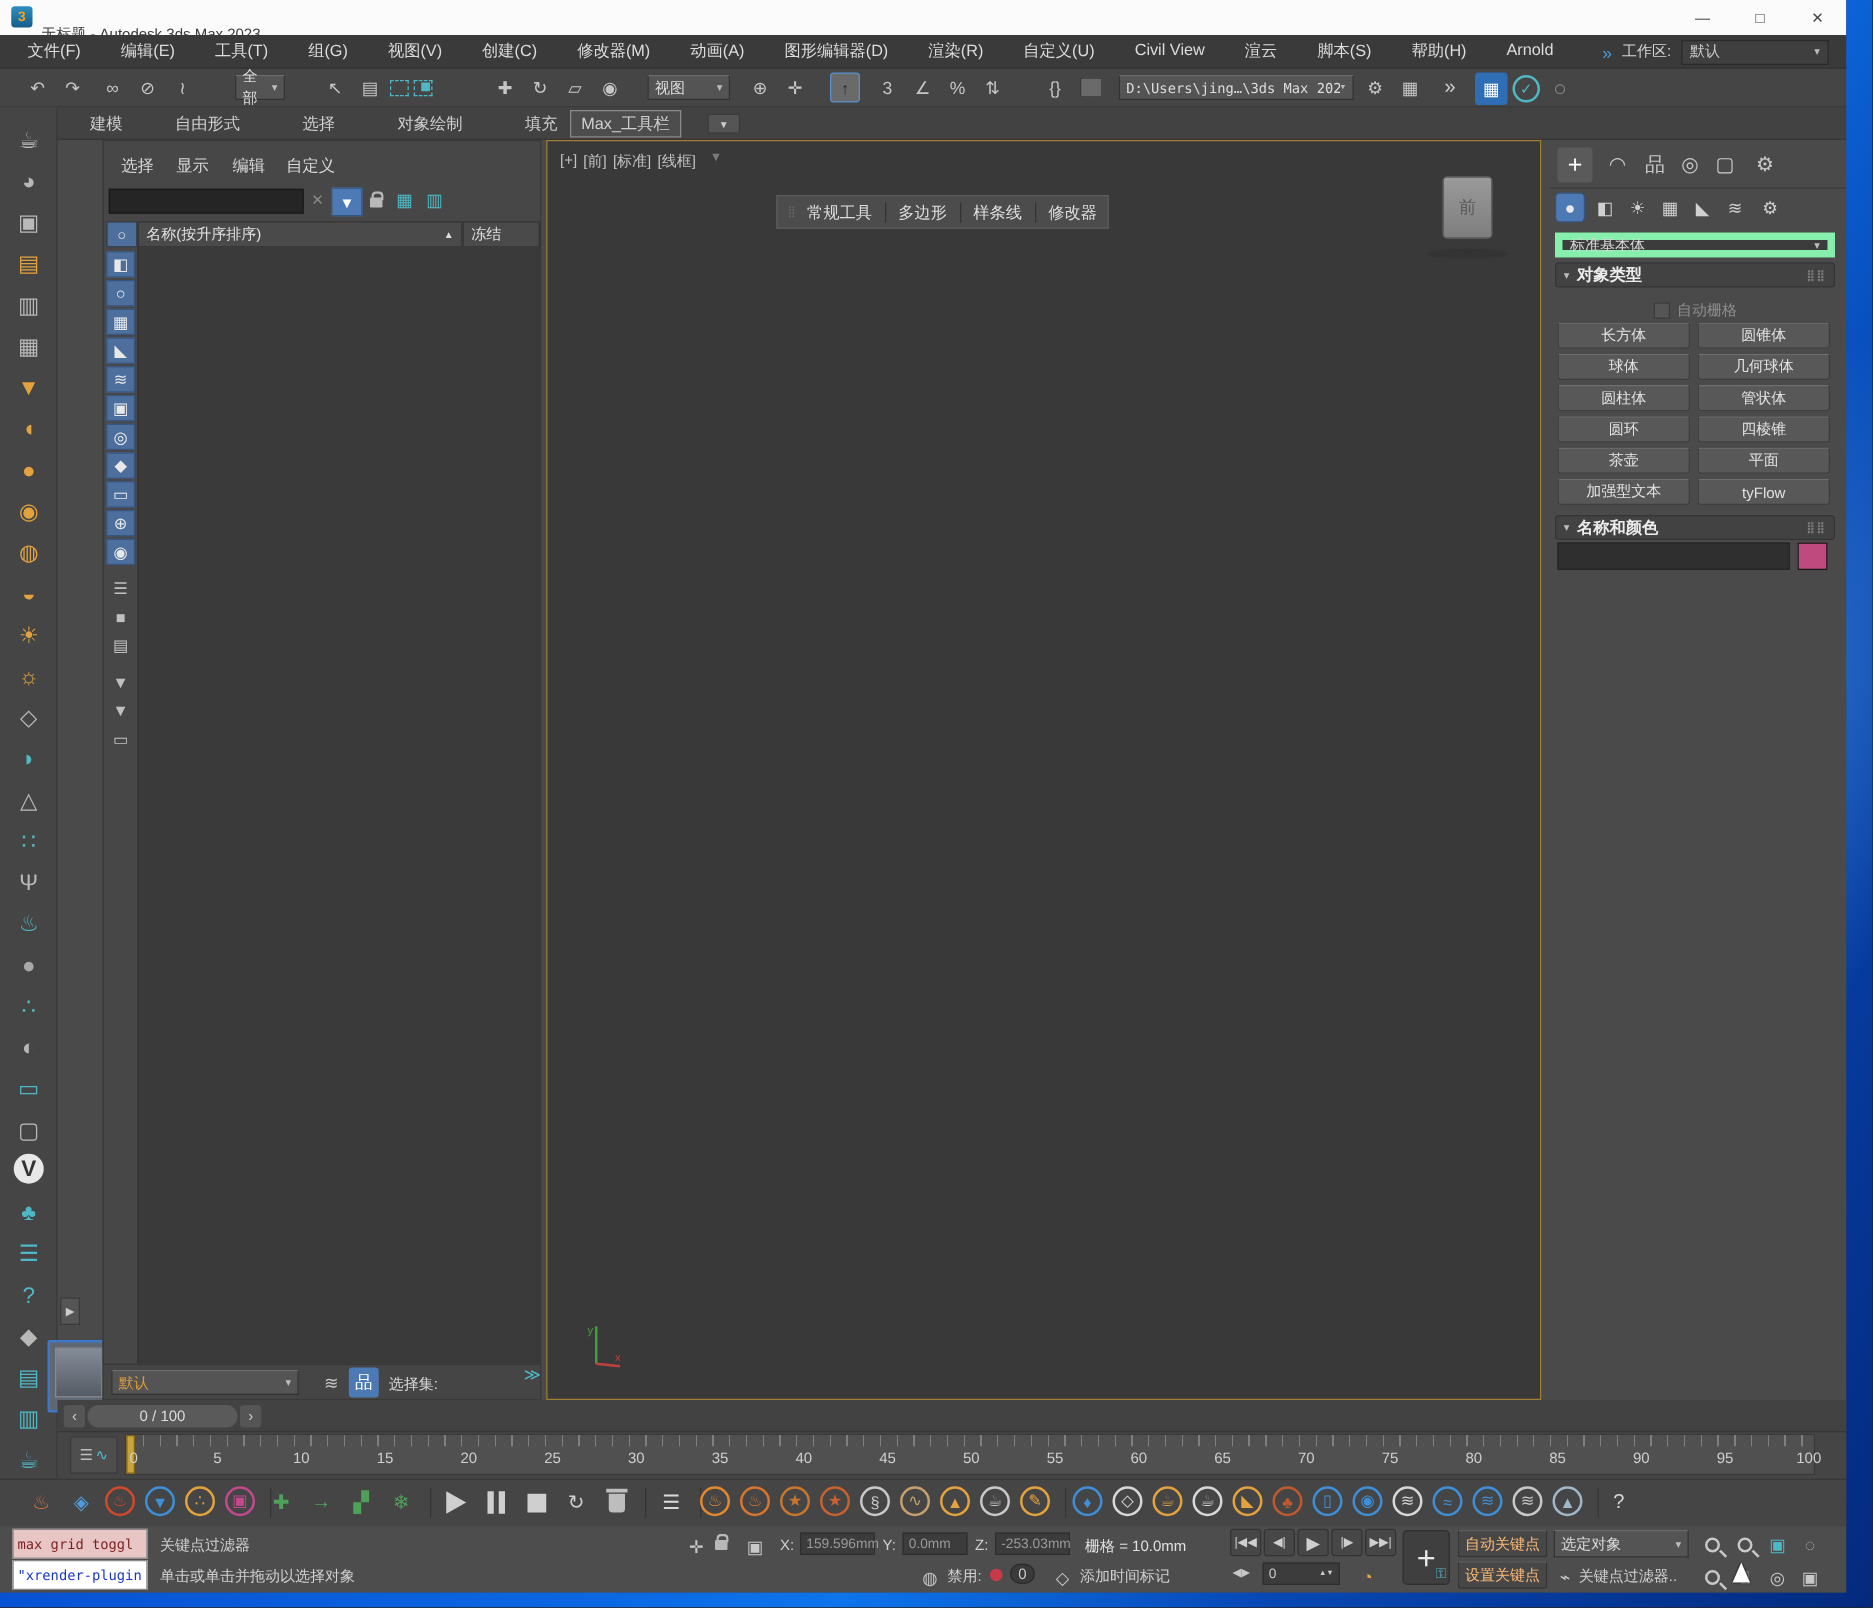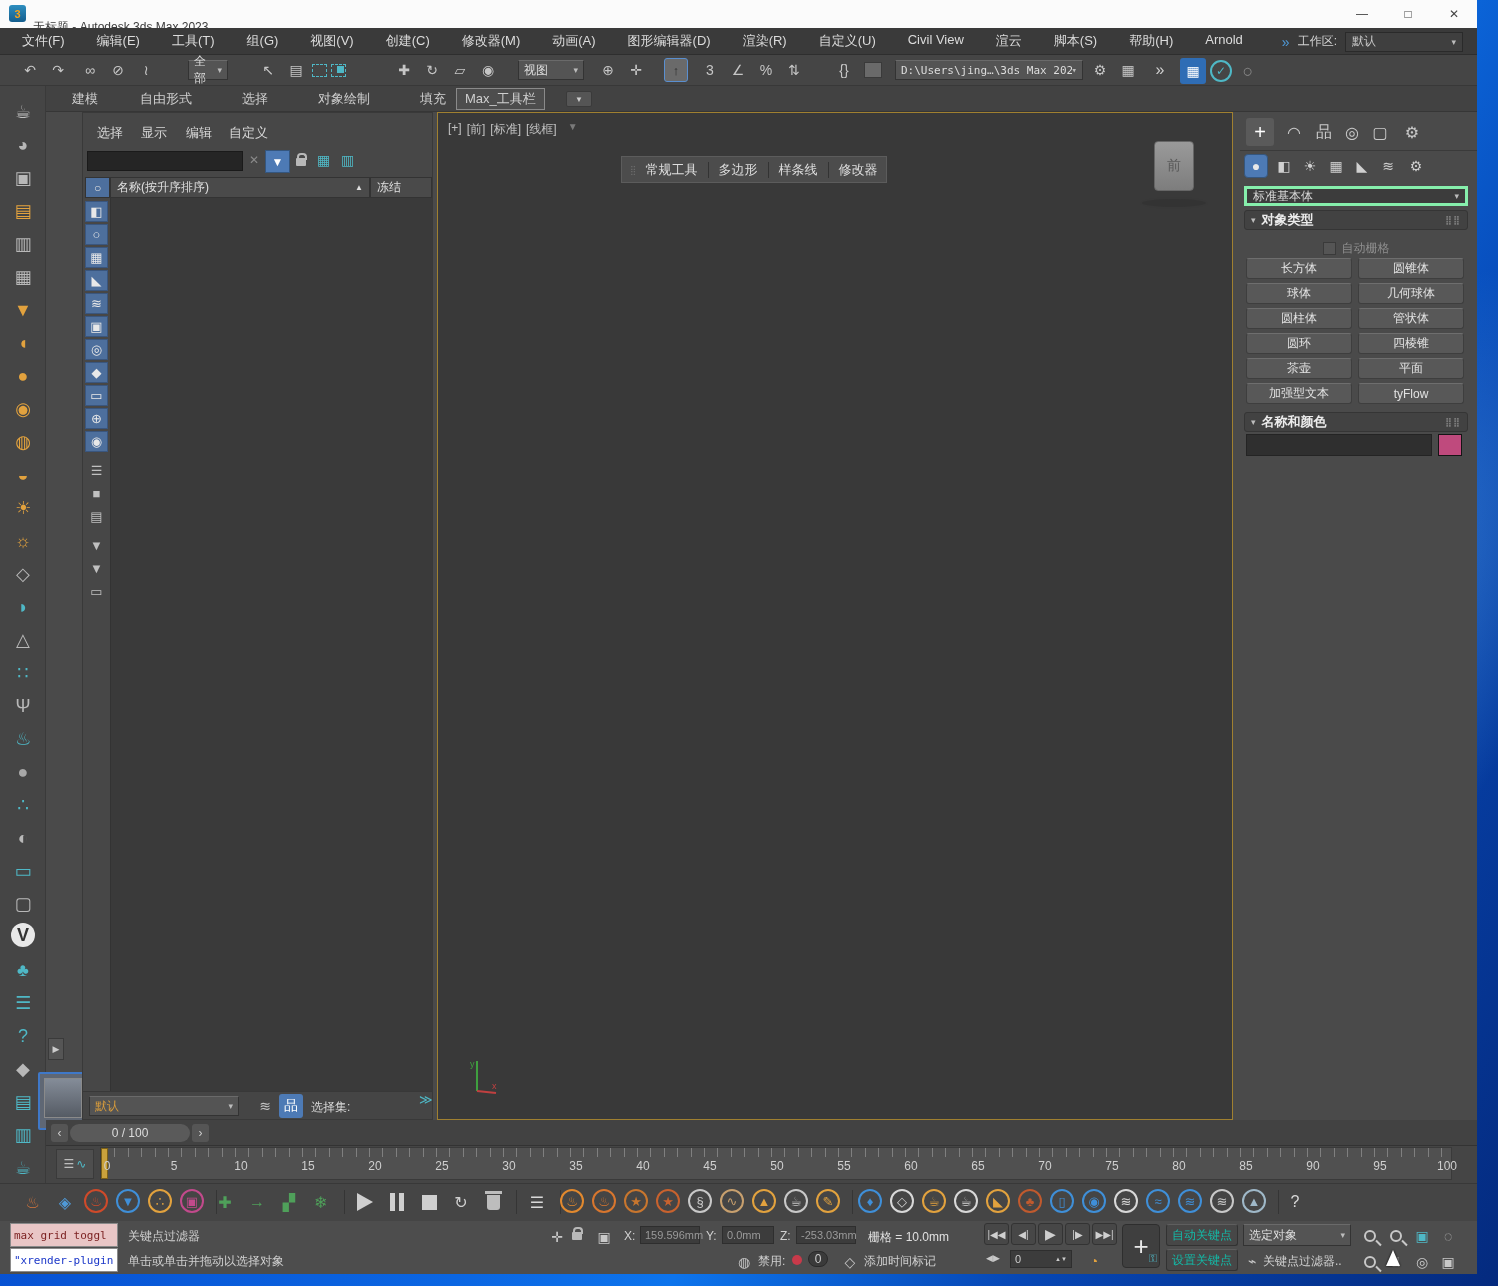--- a/index.html
+++ b/index.html
@@ -60,21 +60,21 @@
   .vpt-item{color:#dedede;font-size:13px;}
   .vpt-sep{width:1px;height:16px;background:#333;}
   #viewcube{position:absolute;right:22px;top:26px;width:72px;height:78px;}
   #vc-face{position:absolute;left:16px;top:2px;width:40px;height:50px;border-radius:4px;background:linear-gradient(180deg,#9a9a9a,#7d7d7d);border:1px solid #666;color:#5a5a5a;display:flex;align-items:center;justify-content:center;font-size:14px;}
   #vc-shadow{position:absolute;left:2px;top:58px;width:68px;height:12px;border-radius:50%;border:2px solid rgba(60,60,60,.6);background:rgba(40,40,40,.3);}
   
   #cmdpanel{left:1240px;top:112px;width:237px;height:1162px;background:#4a4a4a;}
   .ctab{position:absolute;top:6px;width:28px;height:28px;display:flex;align-items:center;justify-content:center;font-size:16px;color:#c8c8c8;}
   .cattile{position:absolute;top:42px;width:24px;height:24px;display:flex;align-items:center;justify-content:center;font-size:14px;color:#d0d0d0;}
   .cattile.on{background:#4d7ab5;border-radius:4px;border:1px solid #35567e;color:#e8e8e8;}
-  #cp-dd{position:absolute;left:4px;top:74px;width:224px;height:20px;background:#3c3c3c;border:3px solid #86efac;display:flex;align-items:center;justify-content:space-between;padding:0 6px;color:#d8d8d8;}
+  #cp-dd{position:absolute;left:4px;top:74px;width:224px;height:20px;background:#3c3c3c;border:6px solid #86efac;display:flex;align-items:center;justify-content:space-between;padding:0 6px;color:#d8d8d8;}
   .rollout{position:absolute;left:4px;width:224px;height:20px;background:#424242;border:1px solid #353535;border-radius:3px;display:flex;align-items:center;padding:0 6px;color:#ececec;font-weight:bold;font-size:13px;gap:6px;}
   .grip{margin-left:auto;color:#7a7a7a;font-size:9px;letter-spacing:1px;}
   #cp-autogrid{position:absolute;left:0;top:128px;width:232px;display:flex;align-items:center;justify-content:center;gap:6px;color:#8e8e8e;}
   #cp-autogrid .cb{width:13px;height:13px;background:#555;border:1px solid #3a3a3a;}
   .objbtn{position:absolute;width:106px;height:21px;background:#585858;border:1px solid #3e3e3e;border-top-color:#6e6e6e;border-radius:3px;color:#e2e2e2;display:flex;align-items:center;justify-content:center;font-size:12px;}
   #cp-name-input{position:absolute;left:6px;top:322px;width:186px;height:22px;background:#2f2f2f;border:1px solid #242424;}
   #cp-swatch{position:absolute;left:198px;top:322px;width:24px;height:22px;border:1px solid #151515;}
   
   #timeslider{left:46px;top:1120px;width:1431px;height:26px;background:#424242;border-bottom:1px solid #333;}
   .tsbtn{position:absolute;top:4px;width:17px;height:18px;background:#555;border-radius:3px;color:#ccc;display:flex;align-items:center;justify-content:center;font-size:12px;}
@@ -91,21 +91,21 @@
   .bbring{border:2px solid #b8b8b8;border-radius:50%;width:24px;height:24px;font-size:13px;}
   .play-shape{width:0;height:0;border-left:16px solid #cfcfcf;border-top:9px solid transparent;border-bottom:9px solid transparent;}
   .pause-shape{width:14px;height:18px;border-left:5px solid #cfcfcf;border-right:5px solid #cfcfcf;}
   .stop-shape{width:15px;height:15px;background:#cfcfcf;}
   .trash-shape{width:13px;height:15px;background:#bdbdbd;border-radius:0 0 3px 3px;position:relative;}
   .trash-shape:before{content:"";position:absolute;left:-2px;top:-4px;width:17px;height:3px;background:#bdbdbd;}
   
   #statusbar{left:0;top:1221px;width:1477px;height:53px;background:#4d4d4d;}
   .listener{position:absolute;left:10px;width:108px;height:24px;border:1px solid #8a8a8a;font-family:"DejaVu Sans Mono",monospace;font-size:11px;display:flex;align-items:center;padding:0 3px;white-space:nowrap;overflow:hidden;}
   .coordfield{height:18px;background:#3c3c3c;border:1px solid #2e2e2e;color:#9a9a9a;display:flex;align-items:center;padding:0 4px;font-size:11px;}
-  .skbtn{position:absolute;width:72px;height:22px;background:#474747;border:1px solid #323232;border-top-color:#5e5e5e;border-radius:3px;color:#14b8a6;display:flex;align-items:center;justify-content:center;}
+  .skbtn{position:absolute;width:72px;height:22px;background:#474747;border:1px solid #323232;border-top-color:#5e5e5e;border-radius:3px;color:#fdba74;display:flex;align-items:center;justify-content:center;}
   .pbbtn{position:absolute;top:2px;width:25px;height:22px;background:#474747;border:1px solid #333;border-radius:3px;color:#cfcfcf;display:flex;align-items:center;justify-content:center;font-size:10px;}
   .navic{position:absolute;width:24px;height:24px;display:flex;align-items:center;justify-content:center;color:#c8c8c8;font-size:14px;}
   .lockic{width:10px;height:8px;background:#b8b8b8;border-radius:1px;position:relative;display:inline-block;}
   .lockic:before{content:"";position:absolute;left:1px;top:-5px;width:6px;height:5px;border:2px solid #b8b8b8;border-bottom:none;border-radius:4px 4px 0 0;}
   .mag{width:12px;height:12px;border:2px solid #c8c8c8;border-radius:50%;position:relative;display:inline-block;}
   .mag:after{content:"";position:absolute;left:9px;top:10px;width:7px;height:2px;background:#c8c8c8;transform:rotate(45deg);}
   #cursor{position:absolute;left:1386px;top:1250px;width:0;height:0;border-left:7px solid transparent;border-right:7px solid transparent;border-bottom:16px solid #fff;filter:drop-shadow(0 0 1px #000);z-index:50;}
   .minithumb{position:absolute;left:38px;top:1072px;width:50px;height:58px;border:2px solid #3f78c8;background:#5f6774;border-radius:2px;}
   .minithumb:before{content:"";position:absolute;left:4px;top:4px;right:4px;bottom:10px;background:linear-gradient(180deg,#848c98,#555b64);border:1px solid #8a8a8a;}
   #expandbtn{position:absolute;left:48px;top:1038px;width:16px;height:22px;background:#555;border:1px solid #3a3a3a;color:#ccc;display:flex;align-items:center;justify-content:center;font-size:9px;}

